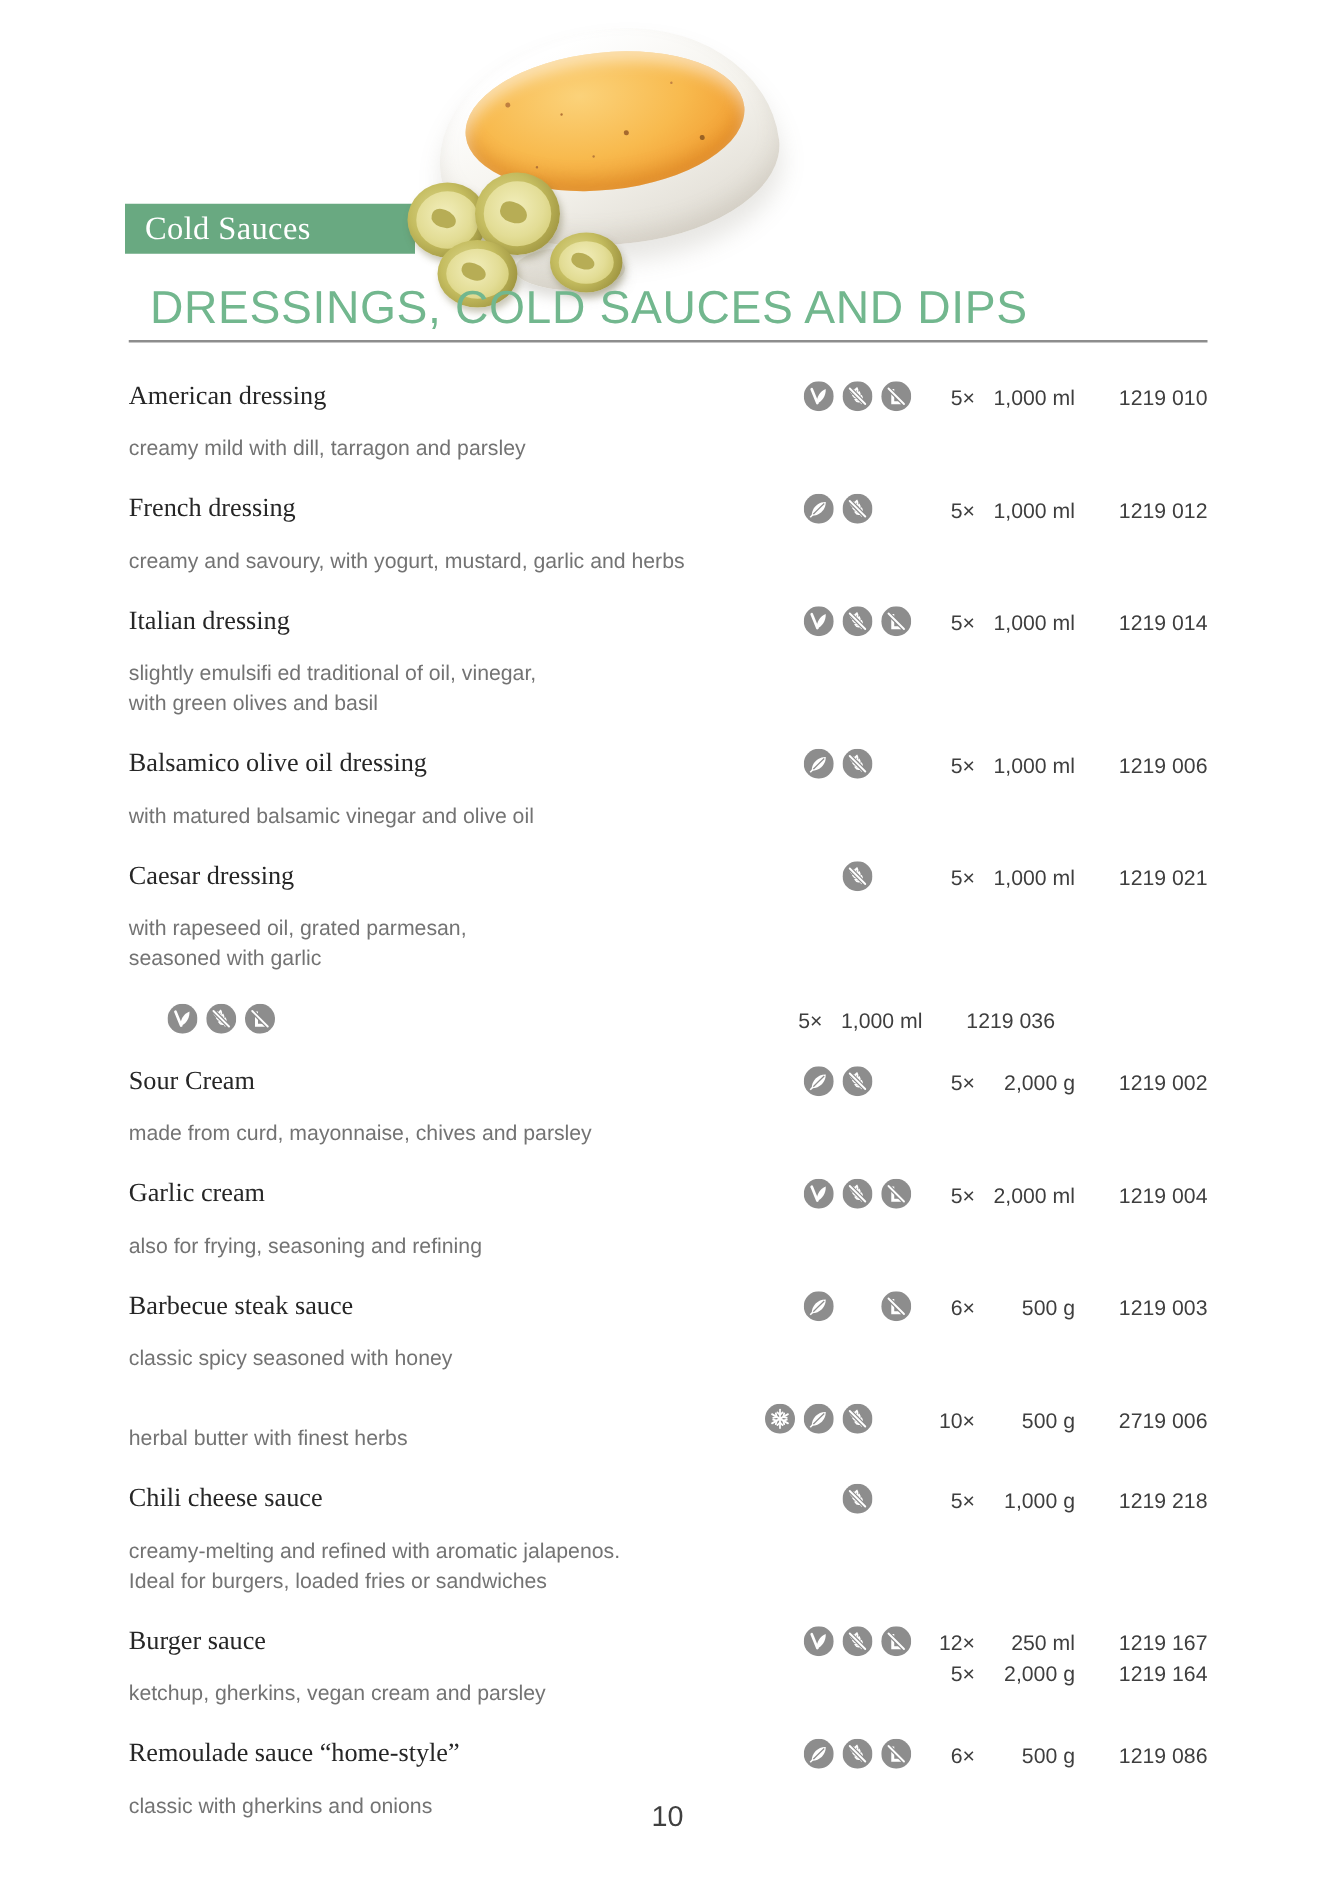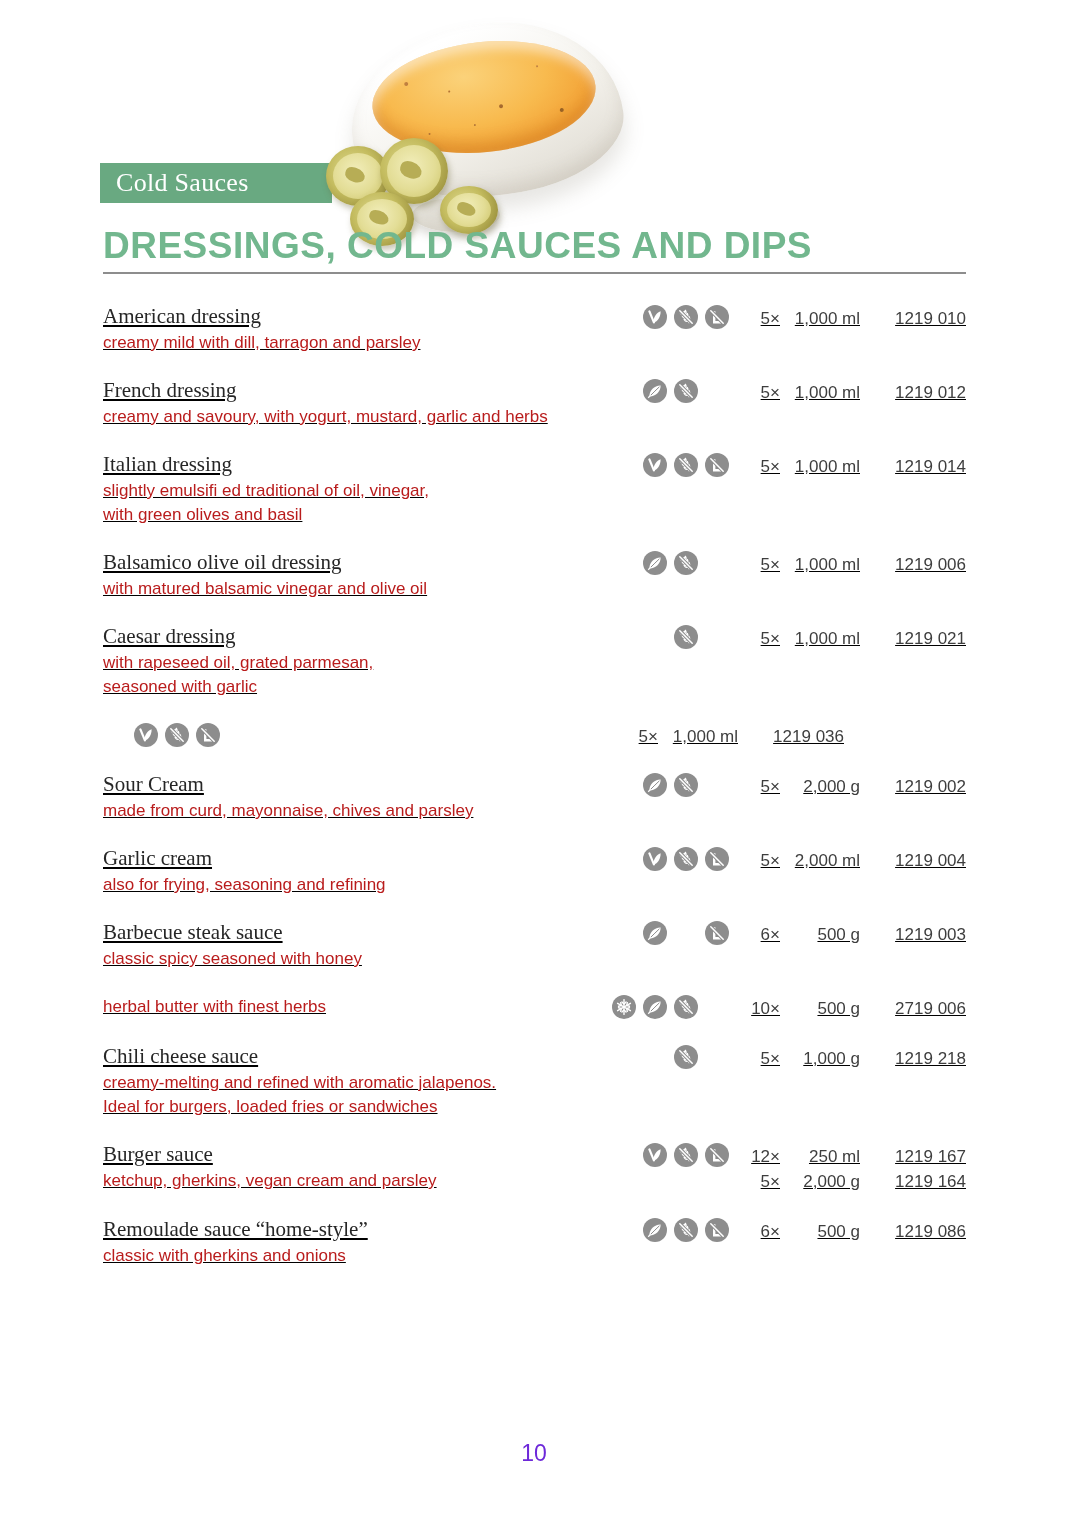--- a/index.html
+++ b/index.html
@@ -50,43 +50,43 @@
   .jal::before{content:"";position:absolute;inset:7px;border-radius:50%;
     background:radial-gradient(circle at 45% 40%,#f2eebb 0%,#e3dd96 55%,#cdc467 100%);}
   .jal::after{content:"";position:absolute;left:30%;top:36%;width:32%;height:24%;
     background:#b7ad55;border-radius:42% 60% 50% 50%;transform:rotate(18deg);}
   .jal.j1{left:326px;top:146px;width:64px;height:60px;}
   .jal.j2{left:380px;top:138px;width:68px;height:66px;}
   .jal.j3{left:350px;top:192px;width:64px;height:54px;}
   .jal.j4{left:440px;top:186px;width:58px;height:48px;}
   
   h1.page-title{
-    position:absolute;left:103px;top:226px;margin:0;z-index:6;
-    font-family:"Liberation Sans",sans-serif;font-weight:700;
+    position:absolute;left:120px;top:226px;margin:0;z-index:6;
+    font-family:"Liberation Sans",sans-serif;font-weight:400;
     font-size:37px;line-height:40px;color:var(--title-green);letter-spacing:.5px;
   }
   .rule{position:absolute;left:103px;top:272px;width:863px;height:2px;background:var(--rule-gray);z-index:6;}
   
-  main.list{position:absolute;left:103px;top:303px;width:863px;text-decoration:underline;}
+  main.list{position:absolute;left:103px;top:303px;width:863px;}
   .row{display:grid;grid-template-columns:509px 122px 232px;margin-bottom:22px;}
   .pname{
     margin:0;font-family:"Liberation Serif",serif;font-weight:400;
     font-size:21px;line-height:26px;color:#262626;
   }
-  .pdesc{margin:2px 0 0;font-size:17px;line-height:24px;color:#b91c1c;}
+  .pdesc{margin:18px 0 0;font-size:17px;line-height:24px;color:#737373;}
   .dline{display:block;}
   .picons{display:flex;gap:7px;align-items:flex-start;padding-top:2px;}
   .islot{width:24px;height:24px;display:block;}
   .islot svg{display:block;}
   .pvariants{padding-top:3px;}
   .vline{display:grid;grid-template-columns:46px 80px 106px;font-size:17px;line-height:25px;color:#3e3e3e;}
   .vline span{text-align:right;white-space:nowrap;}
   
   .pageno{position:absolute;left:0;top:1440px;width:1068px;text-align:center;
-    font-size:23px;color:#6d28d9;}
+    font-size:23px;color:#404040;}
 </style>
 </head>
 <body>
 
 <div class="hero">
   <div class="tag">
     <span>Cold Sauces</span>
   </div>
   <div class="bowl-foot"></div>
   <div class="bowl"></div>

